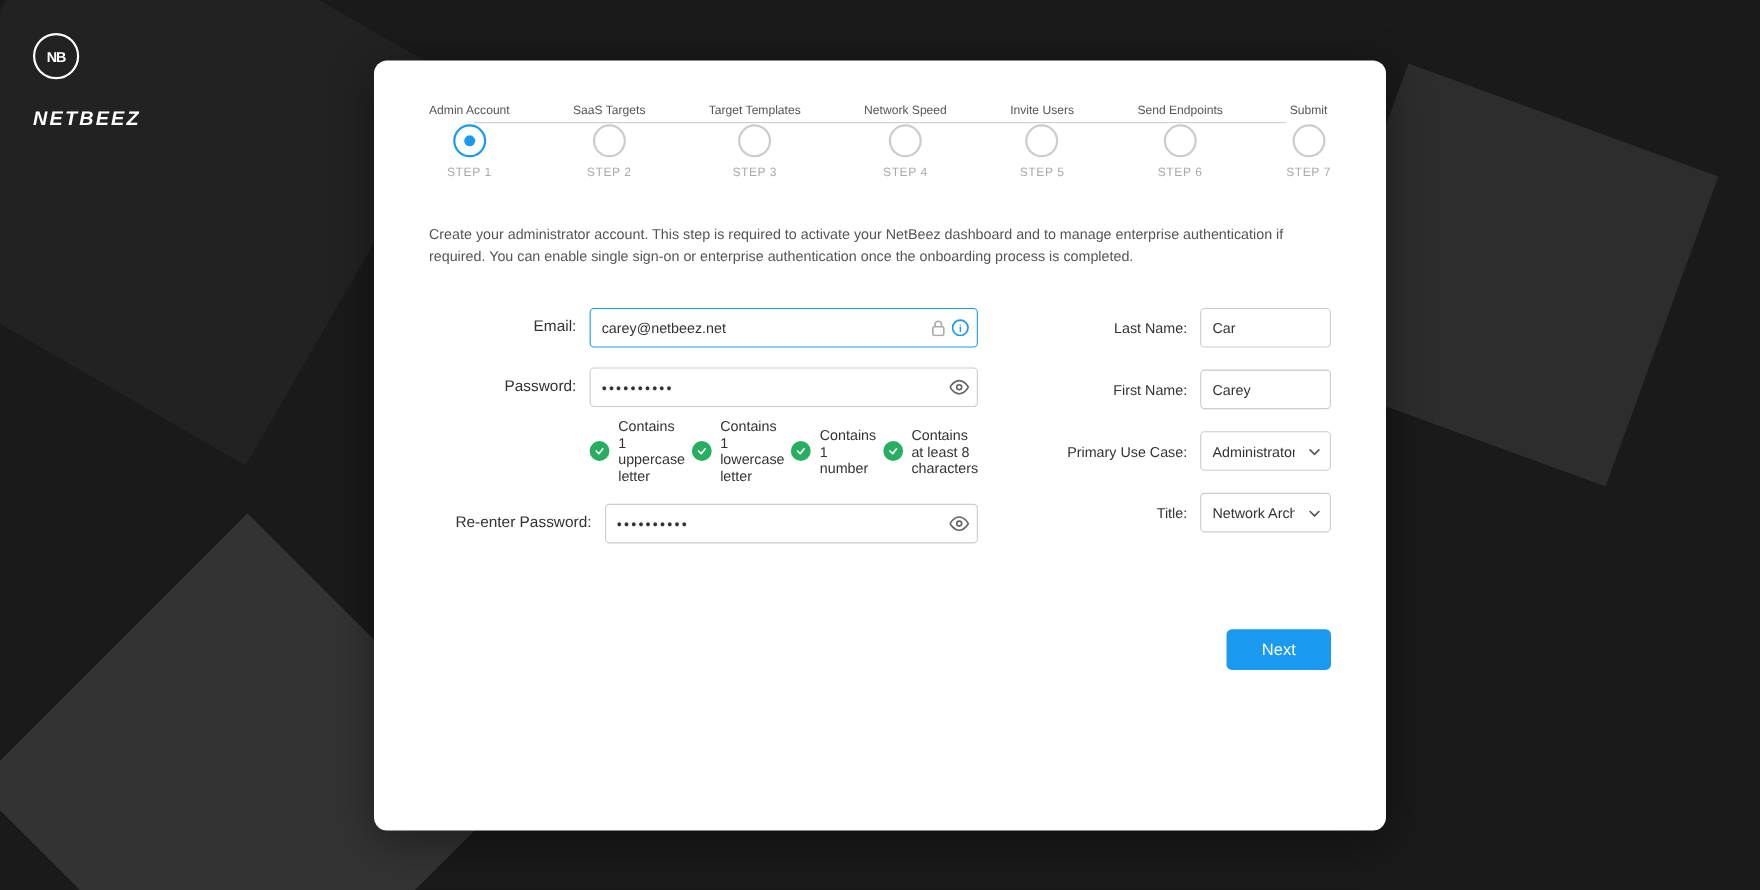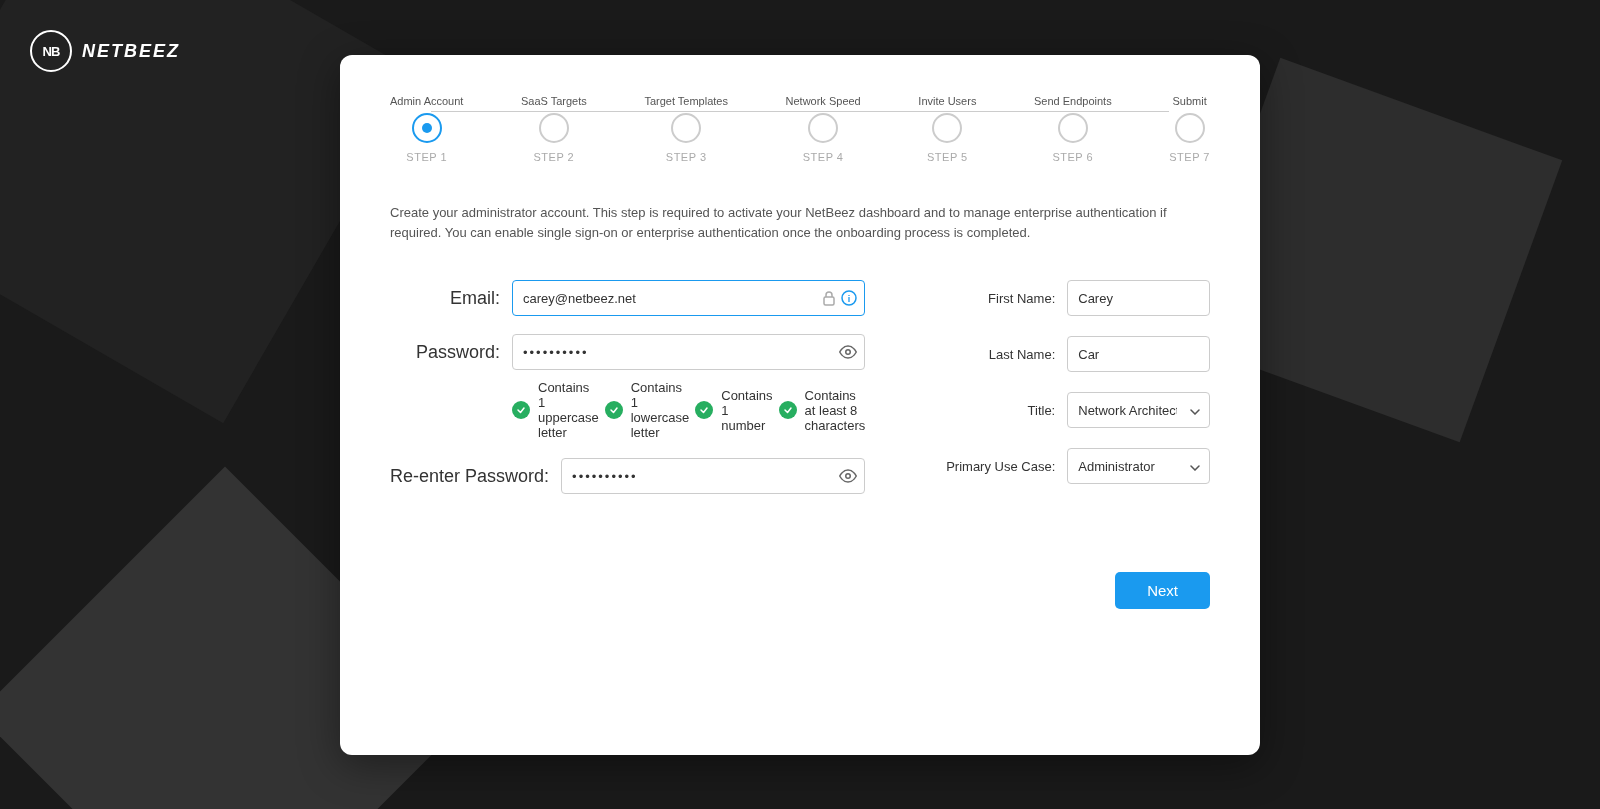--- a/index.html
+++ b/index.html
@@ -45,23 +45,24 @@
       transform: rotate(20deg);
       background: #2d2d2d;
     }
 
     
     .logo-area {
       position: absolute;
       top: 30px;
       left: 30px;
       display: flex;
-      align-items: center;
-      gap: 10px;
+      align-items: flex-start;
+      gap: 26px;
       z-index: 10;
+      flex-direction: column;
     }
     .logo-icon {
       width: 42px;
       height: 42px;
       border: 2px solid white;
       border-radius: 50%;
       display: flex;
       align-items: center;
       justify-content: center;
       color: white;
@@ -176,25 +177,26 @@
       flex: 1;
     }
 
     .field-row {
       display: flex;
       align-items: flex-start;
       margin-bottom: 18px;
       gap: 12px;
     }
     .field-label {
-      font-size: 18px;
+      font-size: 14px;
       color: #333;
       min-width: 110px;
       padding-top: 8px;
       text-align: right;
+      margin-left: 24px;
     }
     .field-input-wrap {
       flex: 1;
     }
 
     input[type="text"],
     input[type="email"],
     input[type="password"] {
       width: 100%;
       height: 36px;
@@ -499,66 +501,66 @@
             </button>
           </div>
         </div>
       </div>
 
     </div>
 
     <div class="form-right">
 
       <div class="right-field-row">
+        <label class="right-label">Last Name:</label>
+        <div class="right-input-wrap">
+          <input type="text" value="Car" style="">
+        </div>
+      </div>
+
+      <div class="right-field-row">
         <label class="right-label">First Name:</label>
         <div class="right-input-wrap">
           <input type="text" value="Carey" style="">
         </div>
       </div>
 
       <div class="right-field-row">
-        <label class="right-label">Last Name:</label>
-        <div class="right-input-wrap">
-          <input type="text" value="Car" style="">
+        <label class="right-label">Primary Use Case:</label>
+        <div class="right-input-wrap select-wrap">
+          <select>
+            <option>Administrator</option>
+            <option>Network Engineer</option>
+            <option>IT Manager</option>
+          </select>
+          <span class="select-arrow">
+            <svg width="10" height="6" viewBox="0 0 10 6" fill="none">
+              <path d="M1 1l4 4 4-4" stroke="#555" stroke-width="1.5" stroke-linecap="round"></path>
+            </svg>
+          </span>
         </div>
       </div>
 
       <div class="right-field-row">
         <label class="right-label">Title:</label>
         <div class="right-input-wrap select-wrap">
           <select>
             <option>Network Architect</option>
             <option>Engineer</option>
             <option>Manager</option>
             <option>Director</option>
           </select>
           <span class="select-arrow">
             <svg width="10" height="6" viewBox="0 0 10 6" fill="none">
               <path d="M1 1l4 4 4-4" stroke="#555" stroke-width="1.5" stroke-linecap="round"></path>
             </svg>
           </span>
         </div>
       </div>
 
-      <div class="right-field-row">
-        <label class="right-label">Primary Use Case:</label>
-        <div class="right-input-wrap select-wrap">
-          <select>
-            <option>Administrator</option>
-            <option>Network Engineer</option>
-            <option>IT Manager</option>
-          </select>
-          <span class="select-arrow">
-            <svg width="10" height="6" viewBox="0 0 10 6" fill="none">
-              <path d="M1 1l4 4 4-4" stroke="#555" stroke-width="1.5" stroke-linecap="round"></path>
-            </svg>
-          </span>
-        </div>
-      </div>
-
     </div>
   </div>
 
   <div class="bottom-bar">
     <button class="btn-next">Next</button>
   </div>
 
 </div>
 
 </body></html>

